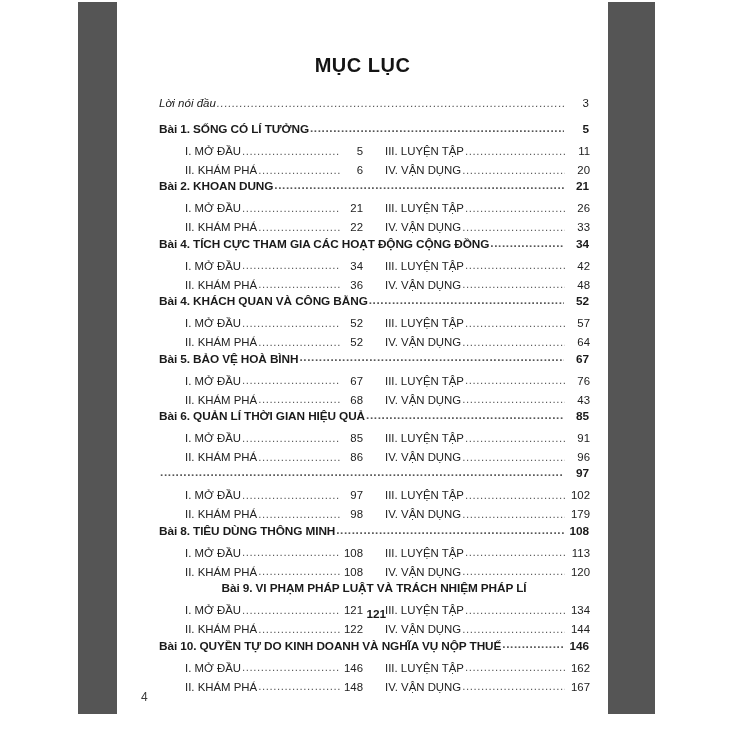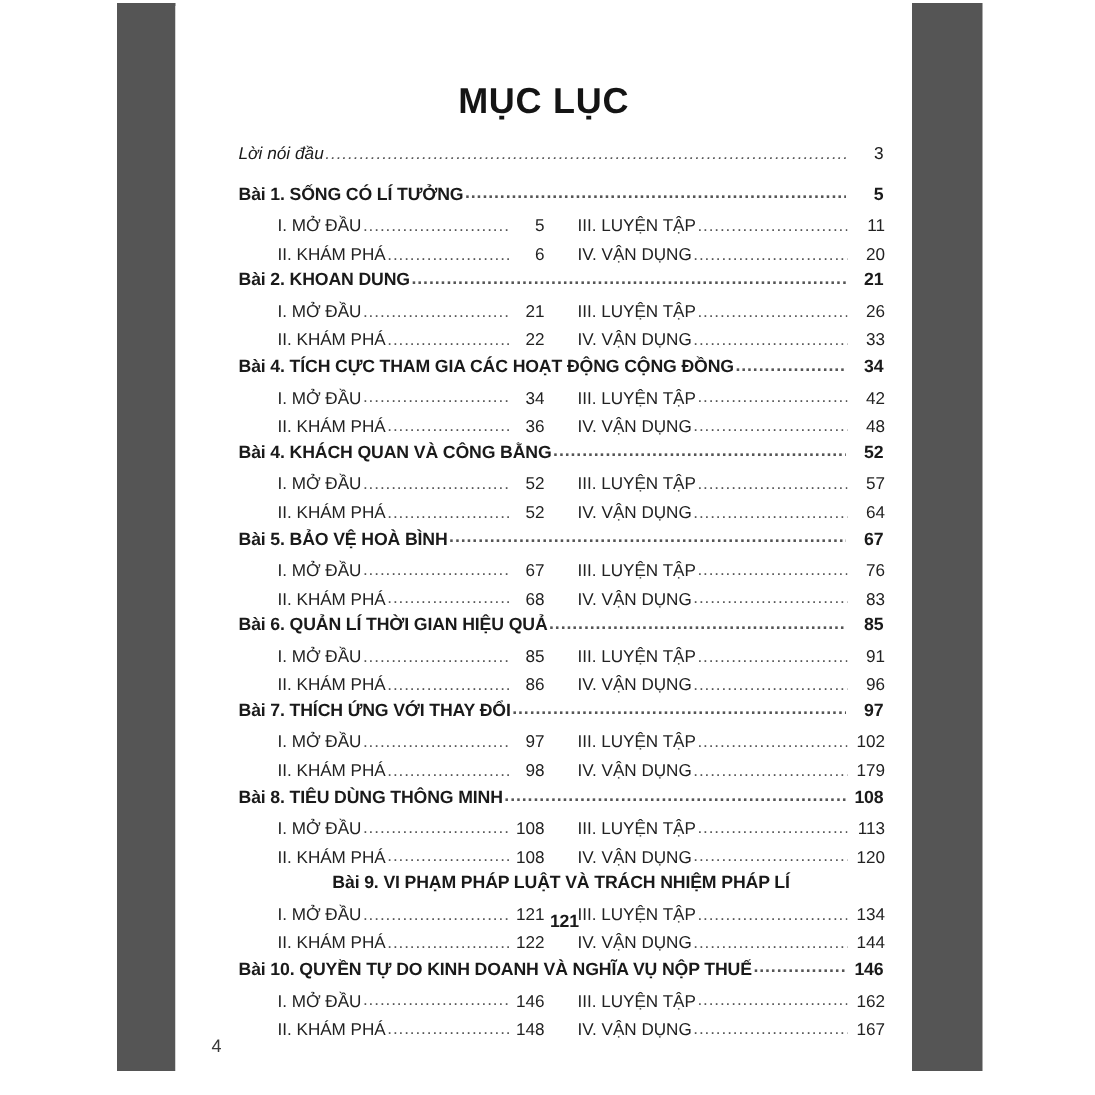--- a/index.html
+++ b/index.html
@@ -44,21 +44,21 @@
     padding: 0;
   }
 
   
   .toc-title {
     position: absolute;
     top: 50px;
     left: 0;
     width: 491px;
     text-align: center;
-    font-size: 24px;
+    font-size: 20px;
     font-weight: bold;
     letter-spacing: 0.5px;
     color: #141414;
   }
 
   
   .row {
     position: absolute;
     display: flex;
     align-items: center;
@@ -263,21 +263,21 @@
           <span class="pg">76</span>
         </div>
         <div class="row sub col-left" style="top: 389.6px;">
           <span class="lbl">II. KHÁM PHÁ</span>
           <span class="lead"></span>
           <span class="pg">68</span>
         </div>
         <div class="row sub col-right" style="top: 389.6px;">
           <span class="lbl">IV. VẬN DỤNG</span>
           <span class="lead"></span>
-          <span class="pg">83</span>
+          <span class="pg">43</span>
         </div>
         <div class="row unit" style="top: 405px;">
           <span class="lbl">Bài 6. QUẢN LÍ THỜI GIAN HIỆU QUẢ</span>
           <span class="lead"></span>
           <span class="pg">85</span>
         </div>
         <div class="row sub col-left" style="top: 428px;">
           <span class="lbl">I. MỞ ĐẦU</span>
           <span class="lead"></span>
           <span class="pg">85</span>
@@ -291,21 +291,20 @@
           <span class="lbl">II. KHÁM PHÁ</span>
           <span class="lead"></span>
           <span class="pg">86</span>
         </div>
         <div class="row sub col-right" style="top: 447px;">
           <span class="lbl">IV. VẬN DỤNG</span>
           <span class="lead"></span>
           <span class="pg">96</span>
         </div>
         <div class="row unit" style="top: 462.4px;">
-          <span class="lbl">Bài 7. THÍCH ỨNG VỚI THAY ĐỔI</span>
           <span class="lead"></span>
           <span class="pg">97</span>
         </div>
         <div class="row sub col-left" style="top: 485.4px;">
           <span class="lbl">I. MỞ ĐẦU</span>
           <span class="lead"></span>
           <span class="pg">97</span>
         </div>
         <div class="row sub col-right" style="top: 485.4px;">
           <span class="lbl">III. LUYỆN TẬP</span>

